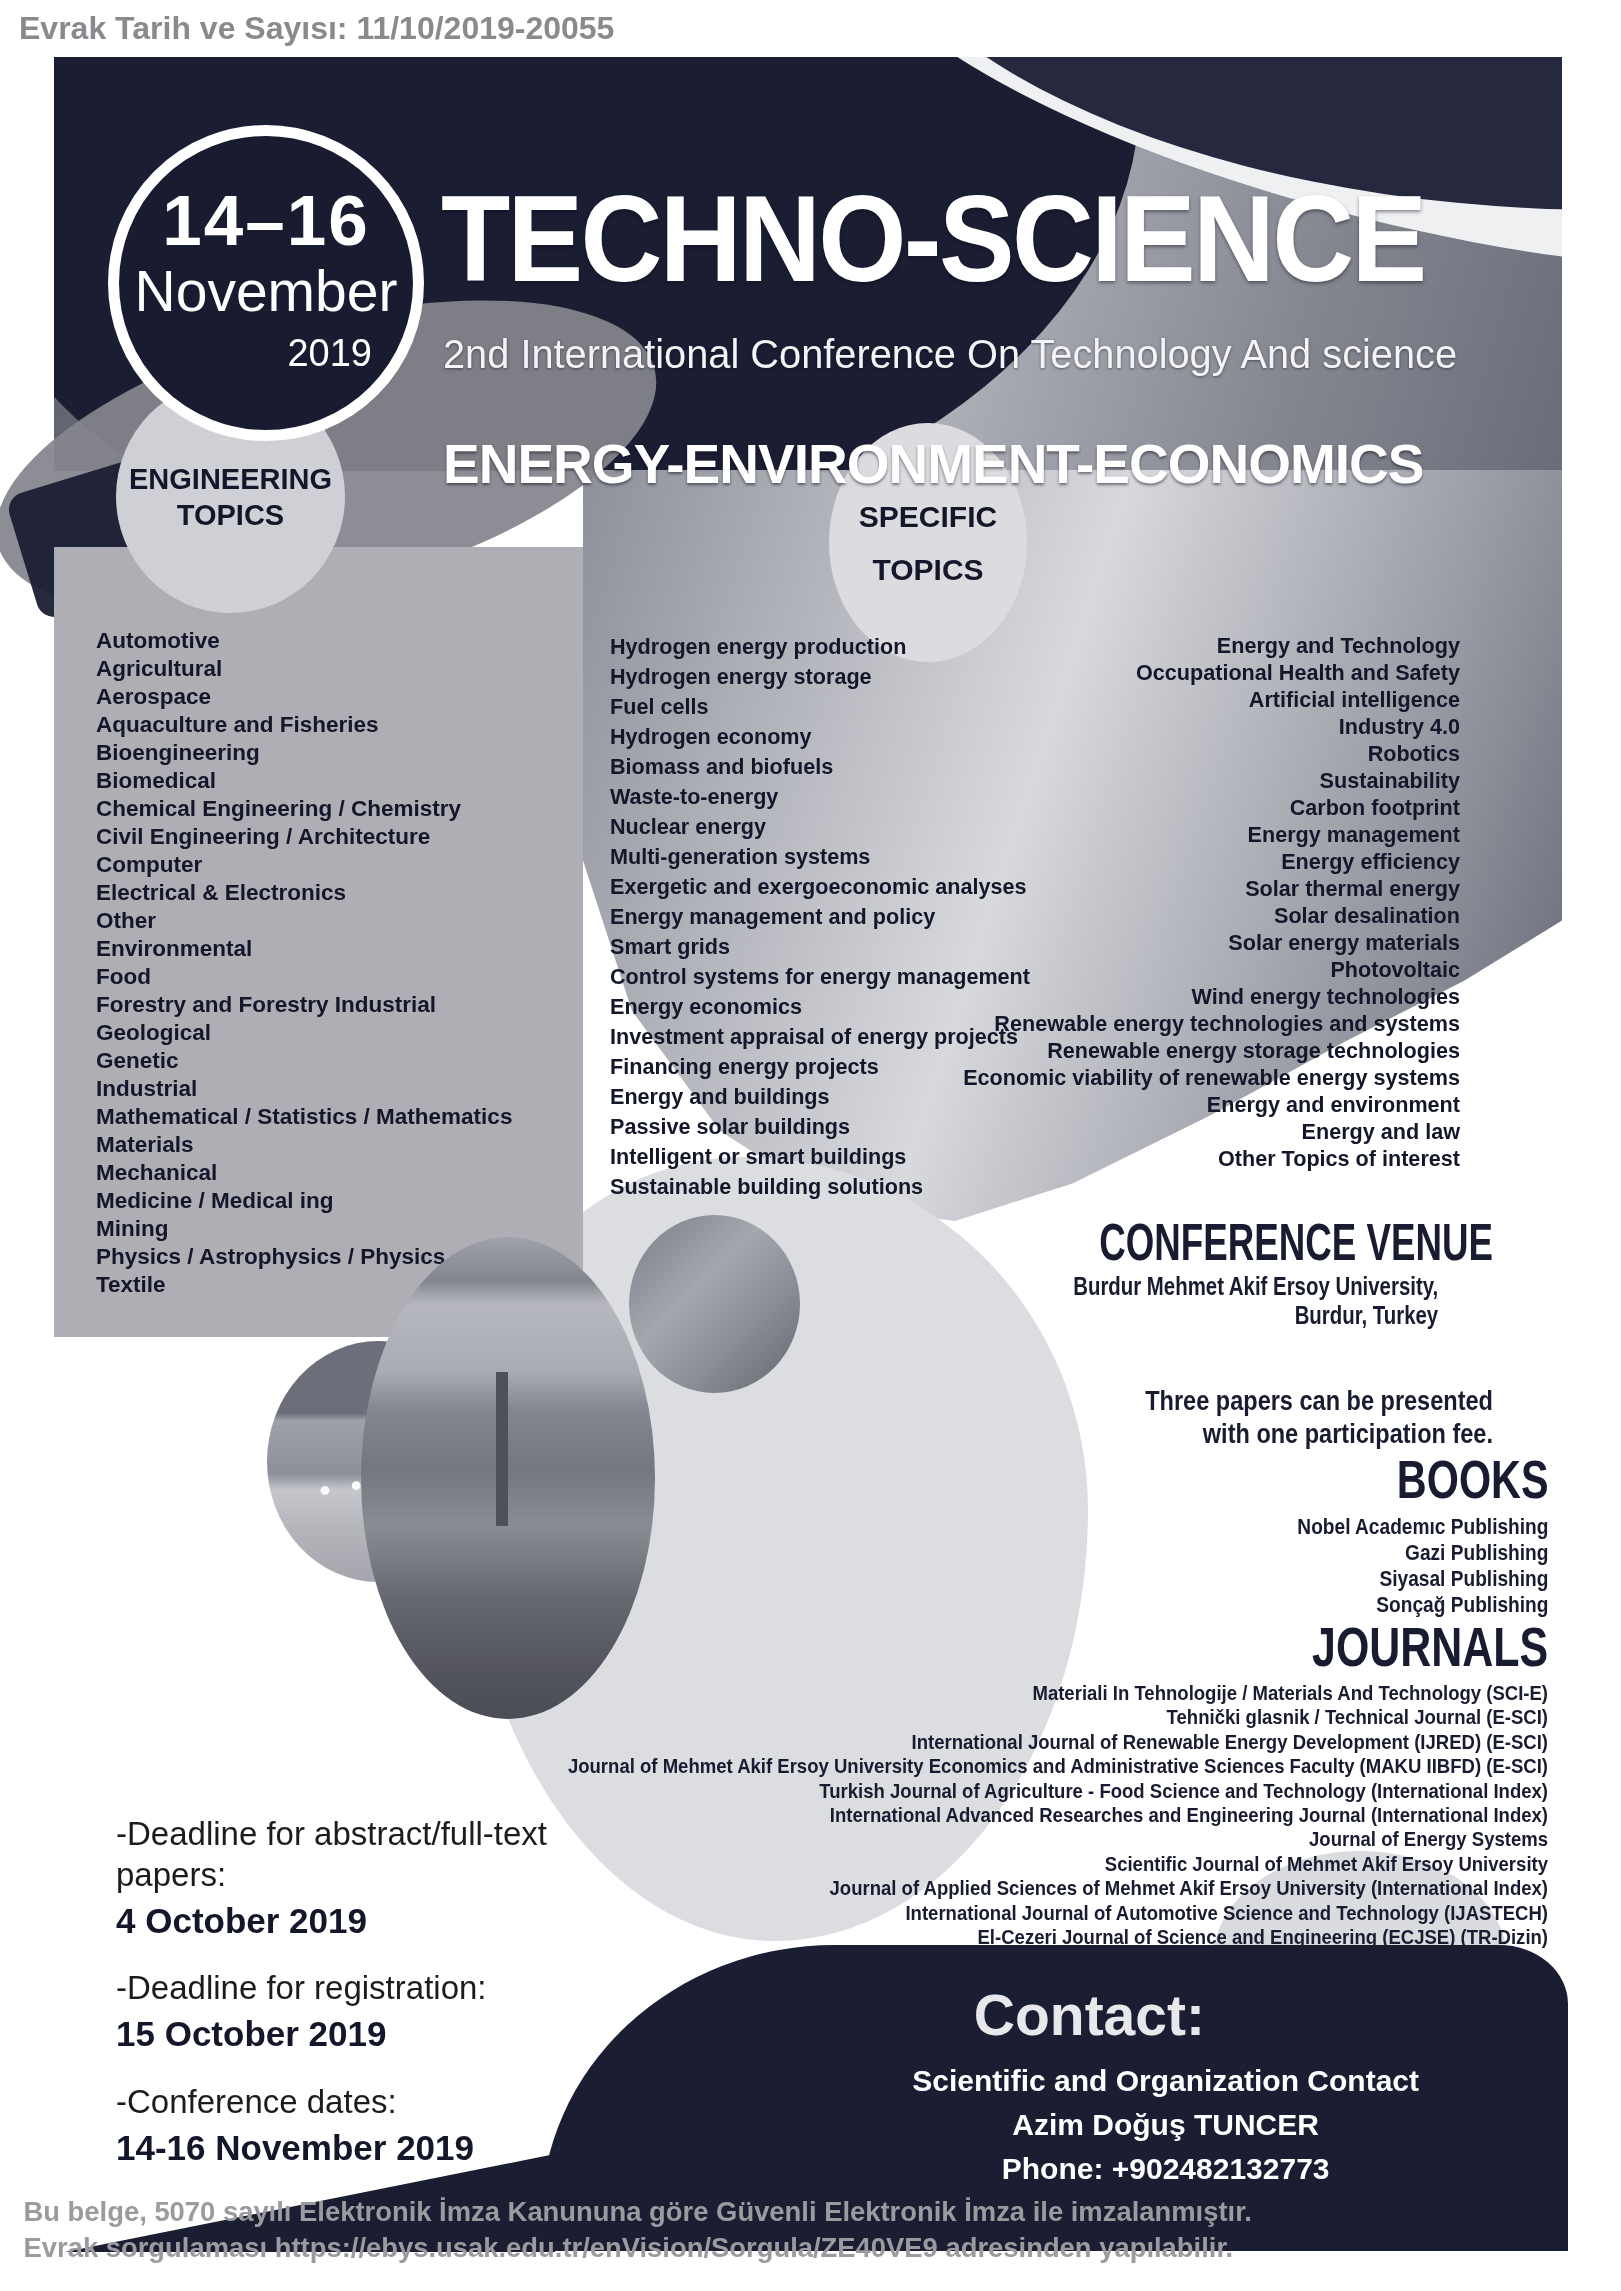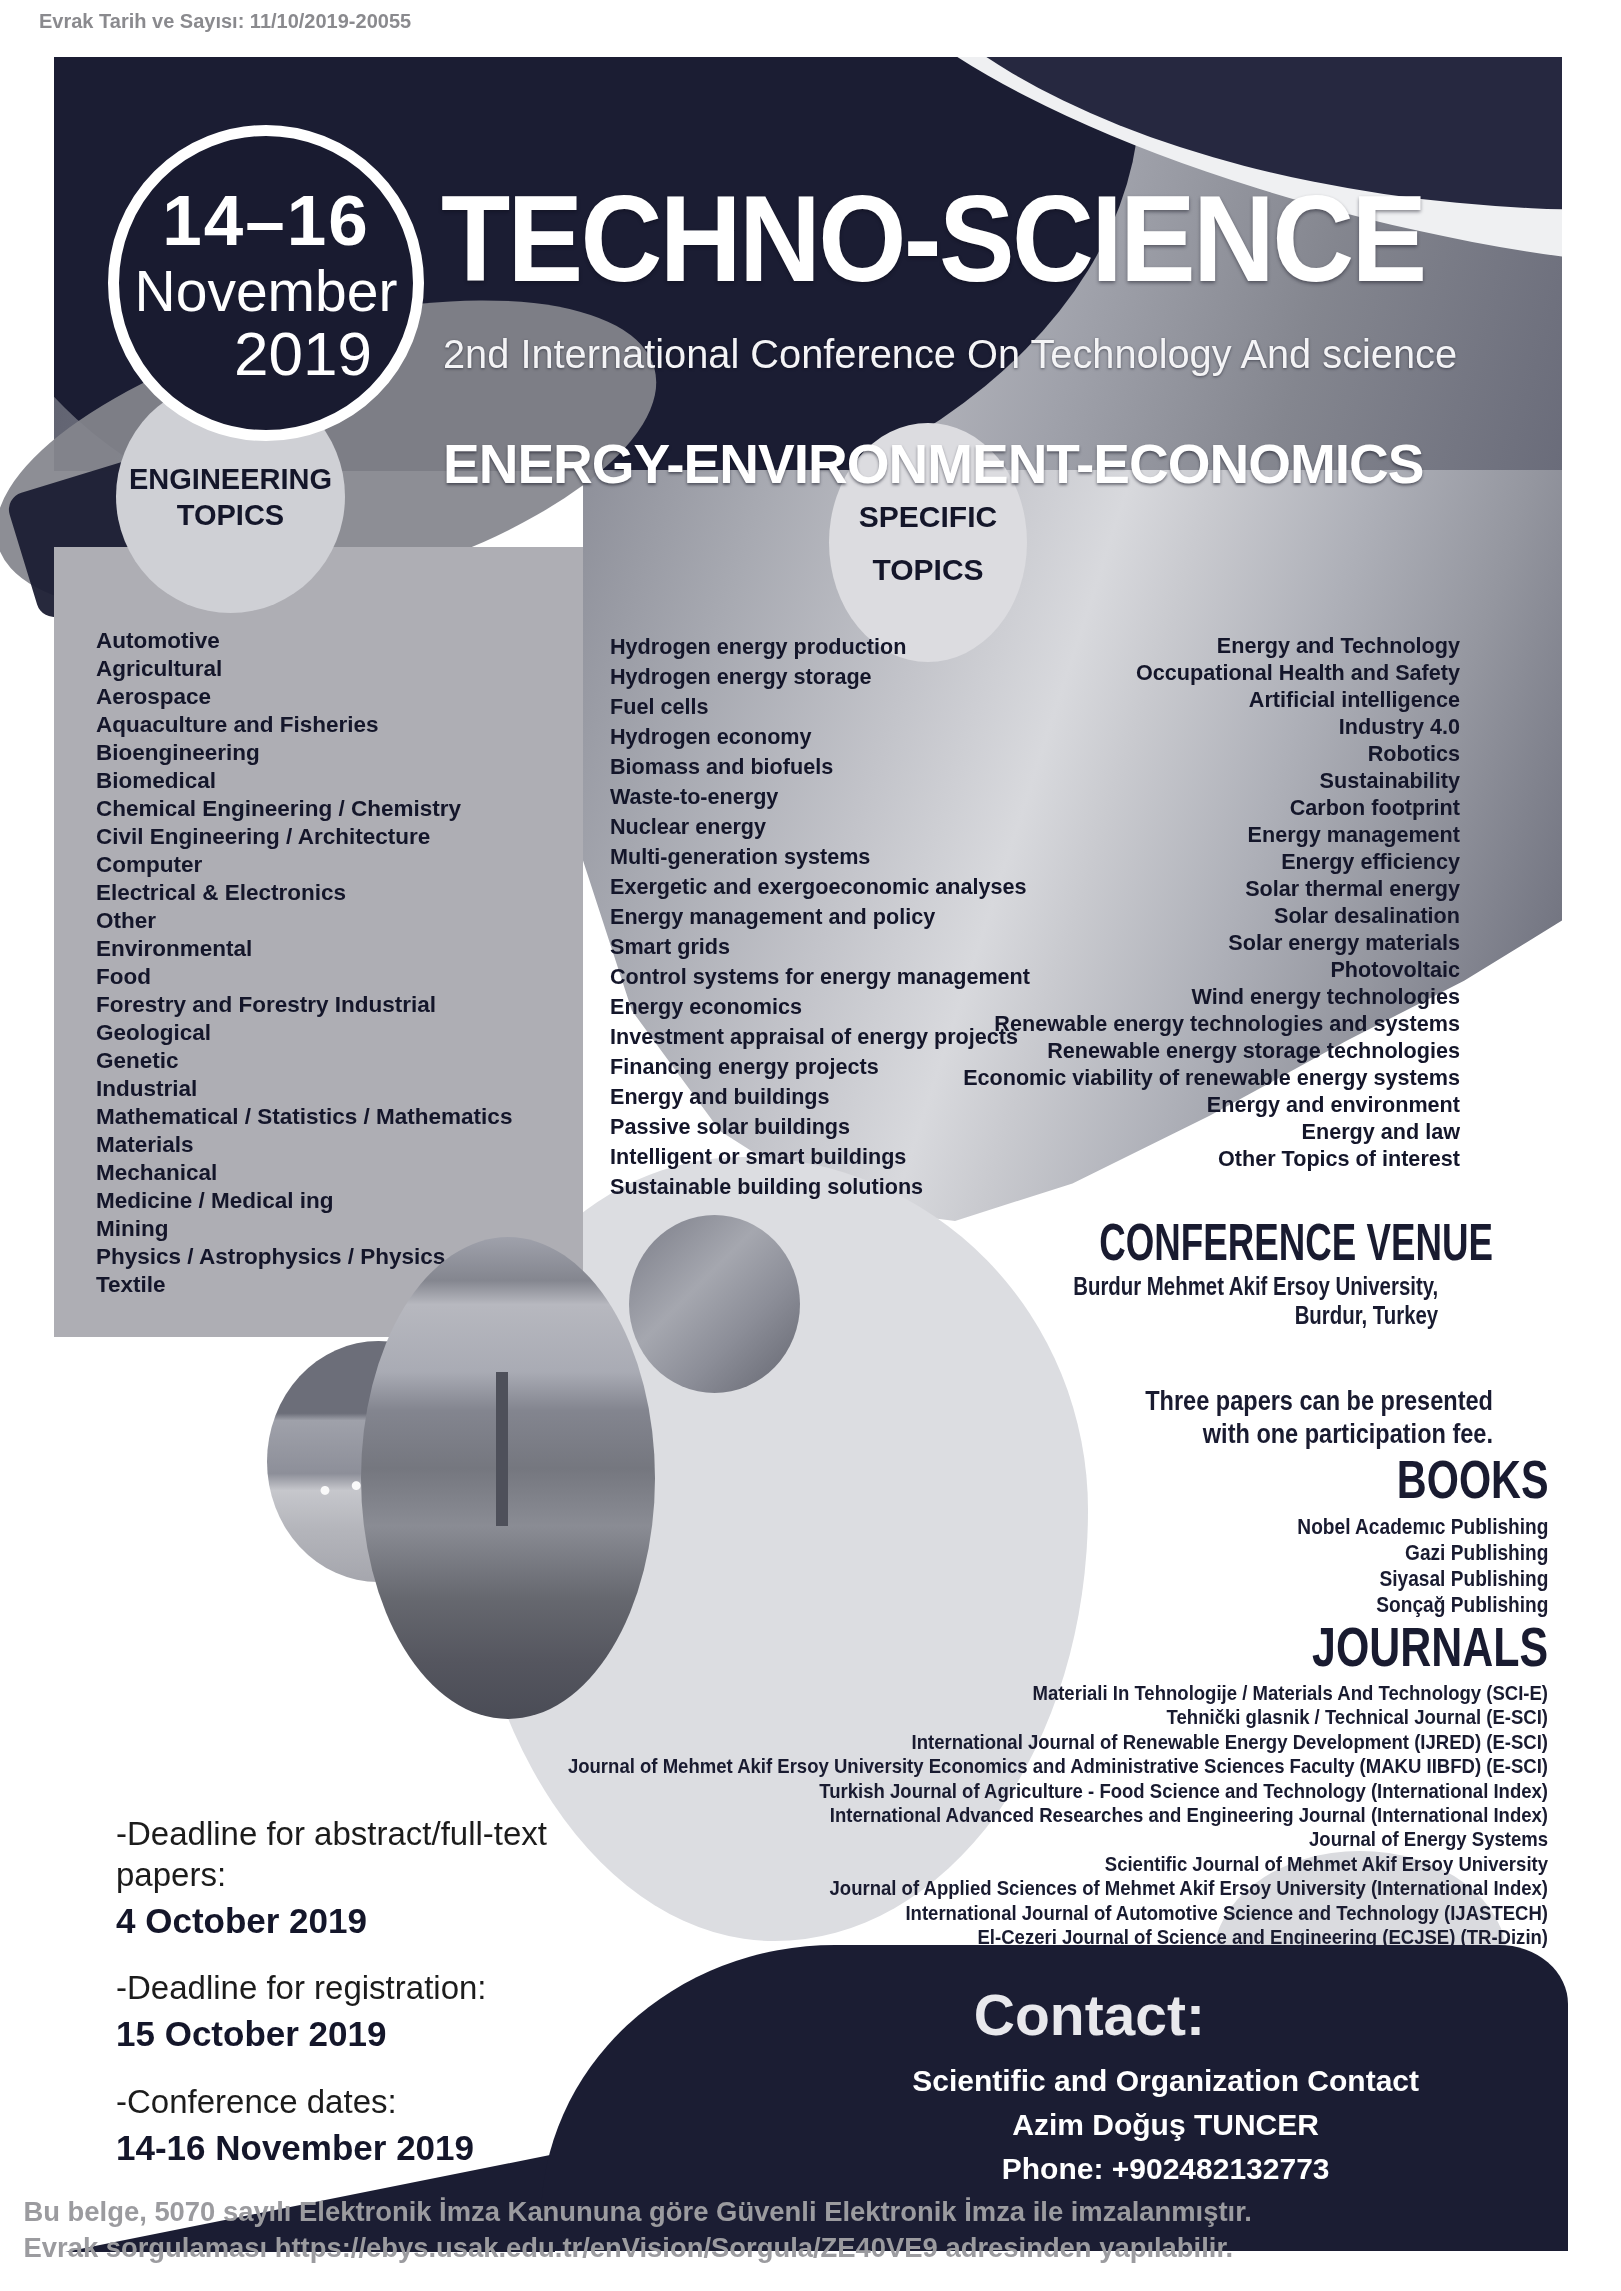--- a/index.html
+++ b/index.html
@@ -1,37 +1,37 @@
 <!DOCTYPE html>
 <html><head>
 <meta charset="utf-8">
 <style>
   * { margin:0; padding:0; box-sizing:border-box; }
   html,body { background:#ffffff; }
   body { font-family:"Liberation Sans", sans-serif; }
   .page { position:relative; width:1621px; height:2292px; background:#fff; overflow:hidden; }
 
-  .stamp { position:absolute; left:39px; top:9.8px; font-size:20px; font-weight:700; color:#8a8a8e; letter-spacing:0; }
+  .stamp { position:absolute; left:19px; top:9.8px; font-size:32px; font-weight:700; color:#8a8a8e; letter-spacing:0; }
 
   
   .header-band { position:absolute; left:54px; top:57px; width:1508px; height:414px; overflow:hidden; z-index:1;
      background:linear-gradient(106deg,#585a68 0%,#6e707e 14%,#8f919b 30%,#aaacb4 44%,#b9bac1 55%,#9fa1aa 68%,#84868f 82%,#6a6c7a 100%); }
   .navy-sweep-left { position:absolute; left:-6%; top:-45%; width:78%; height:165%; background:#1b1d33;
      border-radius:0 0 62% 45% / 0 0 72% 58%; }
   .white-swoosh { position:absolute; left:52%; top:-38%; width:75%; height:78%; background:#eff0f2;
      border-radius:50%; transform:rotate(14deg); }
   .navy-corner { position:absolute; right:-12%; top:-58%; width:60%; height:95%; background:#262840;
      border-radius:0 0 0 85% / 0 0 0 95%; }
 
   .date-badge { position:absolute; left:108px; top:125px; width:316px; height:316px; border-radius:50%;
      background:#191b30; border:11.8px solid #ffffff; z-index:5;
      display:flex; flex-direction:column; align-items:center; justify-content:center; color:#fff; }
   .date-badge .d1 { font-size:71px; font-weight:700; letter-spacing:2px; line-height:76px; }
   .date-badge .d2 { font-size:57px; font-weight:400; line-height:65px; }
-  .date-badge .d3 { font-size:62px; font-weight:400; line-height:59px; align-self:flex-end; margin-right:41px; }
+  .date-badge .d3 { font-size:38px; font-weight:400; line-height:59px; align-self:flex-end; margin-right:41px; }
 
   .title { position:absolute; left:441px; top:169px; z-index:5; color:#fff; font-size:122px; font-weight:700;
      letter-spacing:-2.9px; transform:scaleX(.93); transform-origin:left center; white-space:nowrap;
      text-shadow:0 2px 3.9px rgba(10,12,25,.45); }
   .subtitle { position:absolute; left:443px; top:331px; z-index:5; color:#f4f4f6; font-size:41px; font-weight:400;
      transform:scaleX(.97); transform-origin:left center; white-space:nowrap; text-shadow:0 1px 2.9px rgba(10,12,25,.5); }
   .tagline { position:absolute; left:443px; top:384px; z-index:5; color:#ffffff; font-size:55px; font-weight:700;
      letter-spacing:-1px; white-space:nowrap; text-shadow:0 2px 2.9px rgba(10,12,25,.5);margin-top:48px; }
 
   

